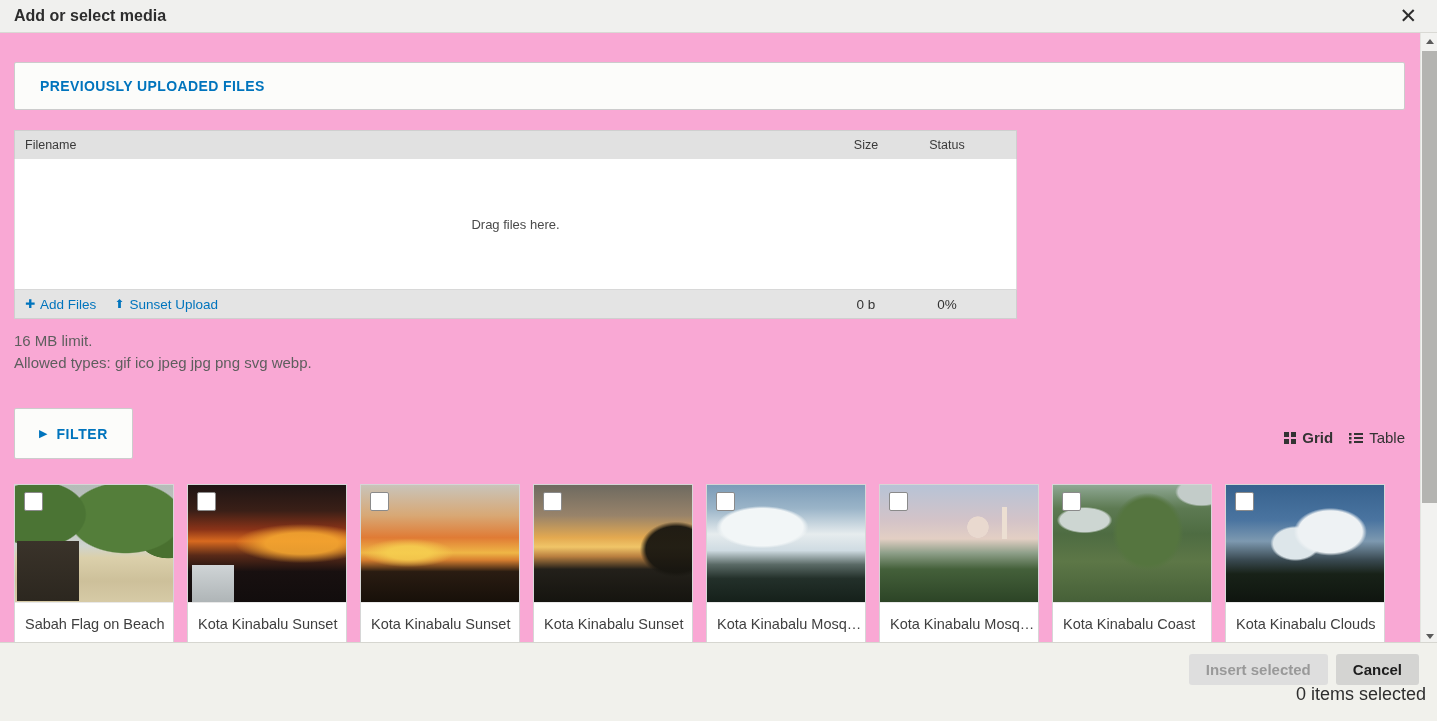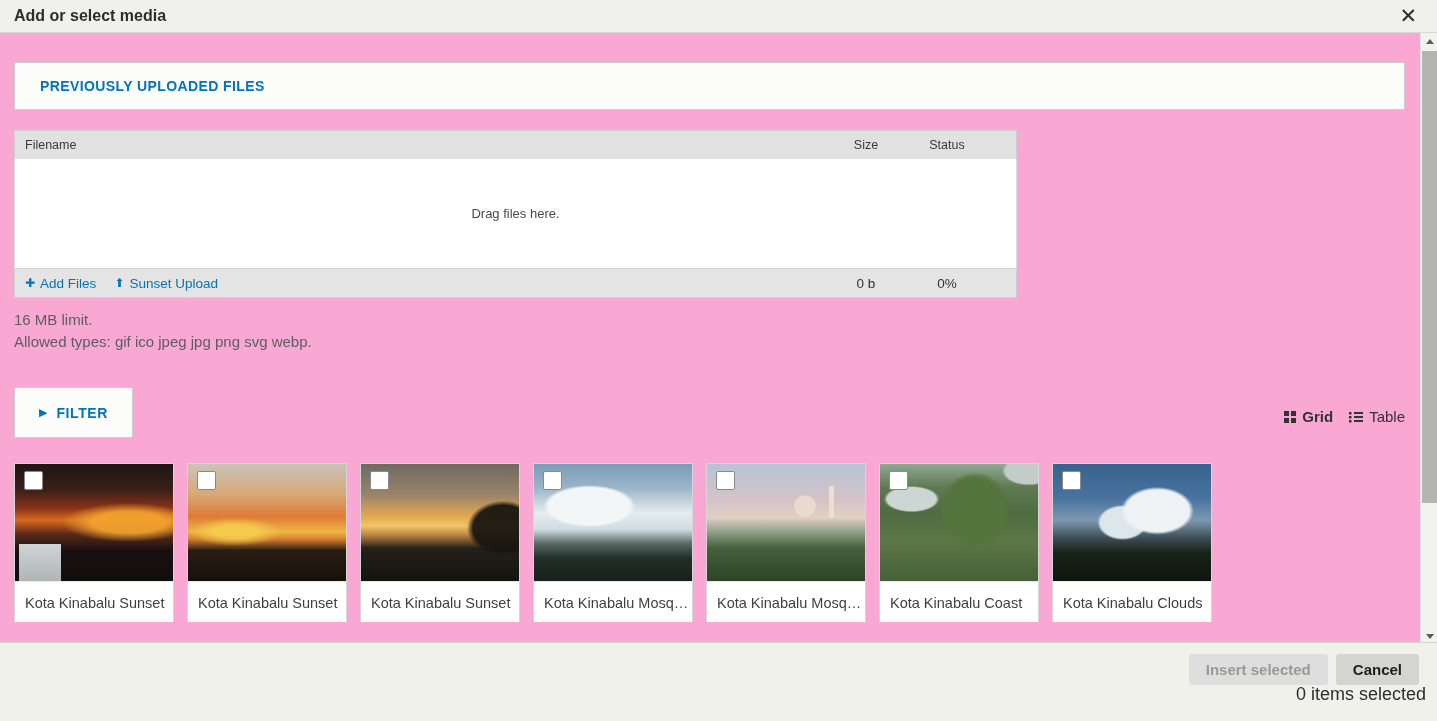--- a/index.html
+++ b/index.html
@@ -37,21 +37,21 @@
     color:#0074bd; font-weight:bold; font-size:14px; letter-spacing:.4px;
   }
 
   
   .upload-table { margin:20px 4px 0 14px; width:1003px; font-size:13px; }
   .ut-header {
     display:flex; align-items:center; height:29px; background:#e1e1e1;
     border:1px solid #cfcfcf; border-bottom:none; color:#3a3a3a; font-size:12.5px;
   }
   .ut-body {
-    height:109px; background:#fff; border:1px solid #dcdcdc; border-top:none; border-bottom:none;
+    height:130px; background:#fff; border:1px solid #dcdcdc; border-top:none; border-bottom:none;
     display:flex; align-items:center; justify-content:center;
   }
   .ut-body .drop-hint { color:#4a4a4a; font-size:13px; }
   .ut-footer {
     display:flex; align-items:center; height:30px; background:#e4e4e4;
     border:1px solid #cfcfcf; border-top:1px solid #d8d8d8; font-size:13.5px;
   }
   .col-filename { flex:1; padding-left:10px; display:flex; align-items:center; gap:18px; }
   .col-size  { width:80px; text-align:center; }
   .col-status{ width:110px; text-align:center; padding-right:28px; }
@@ -242,20 +242,26 @@
       </button>
       <button class="vt-item">
         <span class="icon-table"></span>
         <span>Table</span>
       </button>
     </div>
   </div>
 
   <div class="media-grid">
     <div class="card">
+      <div class="thumb thumb-0">
+        <span class="cb"></span>
+      </div>
+      <div class="card-label">Sabah Flag on Beach</div>
+    </div>
+    <div class="card">
       <div class="thumb thumb-1">
         <span class="cb"></span>
       </div>
       <div class="card-label">Kota Kinabalu Sunset</div>
     </div>
     <div class="card">
       <div class="thumb thumb-2">
         <span class="cb"></span>
       </div>
       <div class="card-label">Kota Kinabalu Sunset</div>

